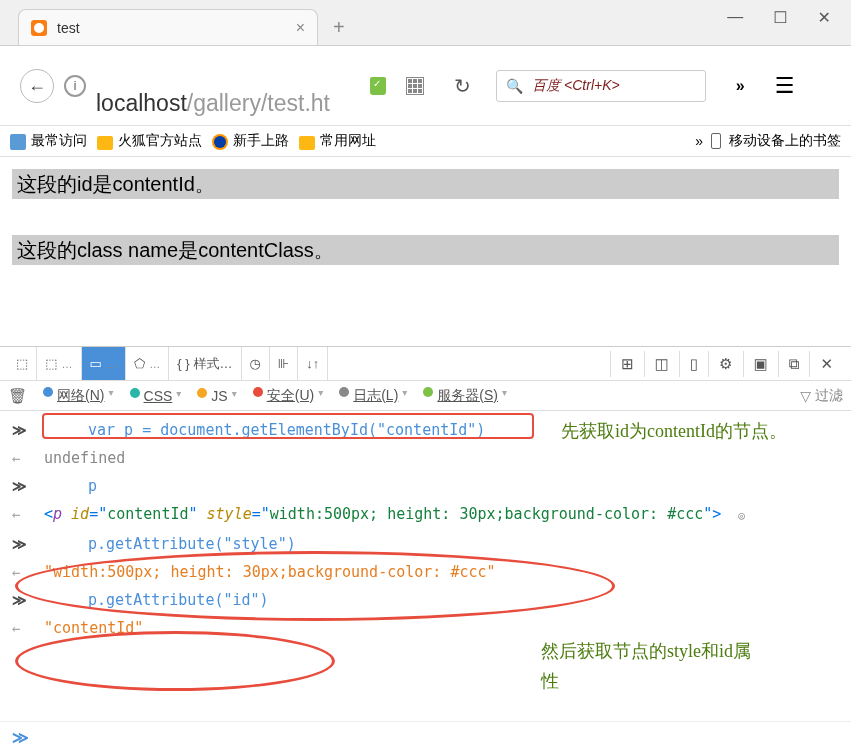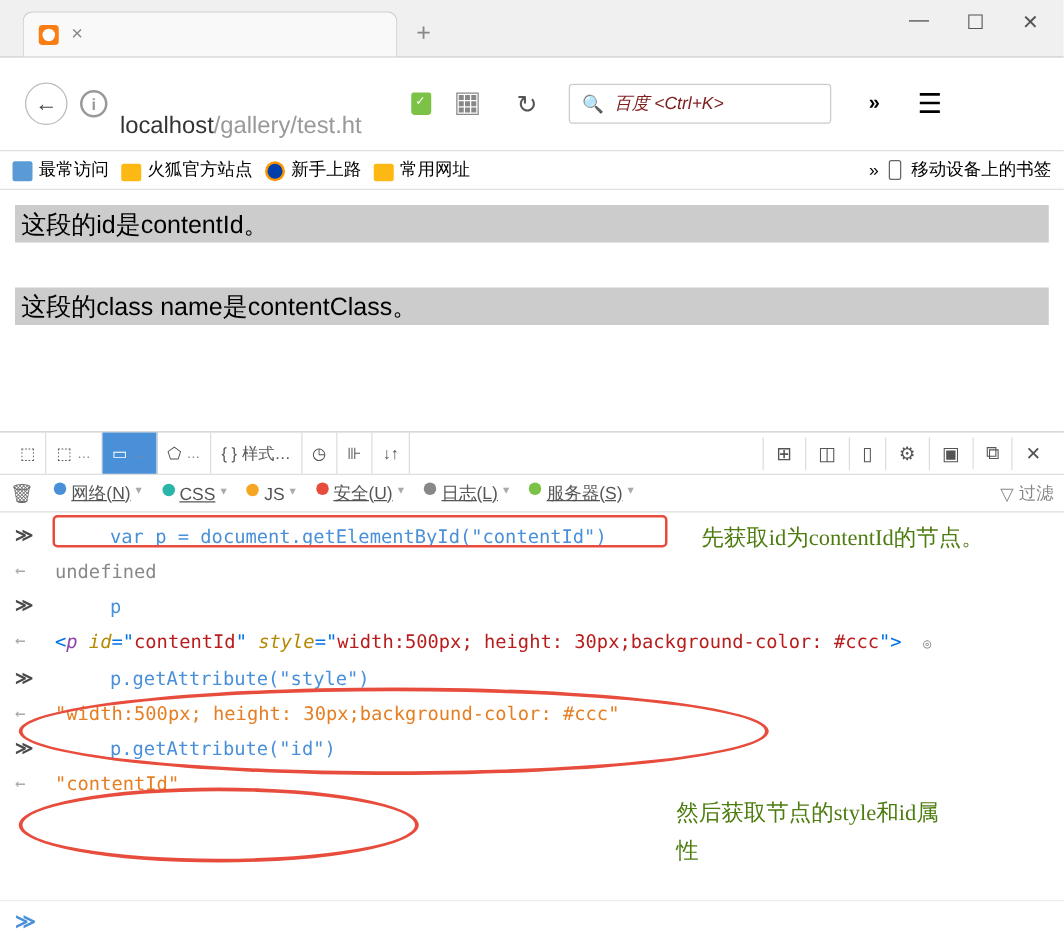--- a/index.html
+++ b/index.html
@@ -12,21 +12,21 @@
     .tab { background: #f9f9f9; border: 1px solid #d0d0d0; border-bottom: none; border-radius: 8px 8px 0 0; padding: 8px 12px; display: flex; align-items: center; gap: 10px; width: 300px; height: 36px; }
     .tab-icon { width: 16px; height: 16px; background: #fb7e14; border-radius: 3px; position: relative; }
     .tab-icon::after { content: ""; position: absolute; inset: 3px; background: #fff; border-radius: 50%; }
     .tab-title { font-size: 14px; color: #333; flex: 1; }
     .tab-close { color: #888; font-size: 16px; }
     .new-tab { font-size: 20px; color: #888; margin-left: 15px; padding-bottom: 6px; }
     
     .nav-bar { display: flex; align-items: center; padding: 8px 20px; gap: 10px; border-bottom: 1px solid #e0e0e0; }
     .back-btn { width: 34px; height: 34px; border: 1px solid #bbb; border-radius: 50%; display: flex; align-items: center; justify-content: center; font-size: 18px; color: #444; }
     .info-icon { width: 22px; height: 22px; border: 2px solid #999; border-radius: 50%; display: flex; align-items: center; justify-content: center; font-size: 13px; color: #999; font-weight: bold; }
-    .url-bar { display: flex; align-items: flex-start; font-size: 19px; color: #333; margin-top: 36px; }
+    .url-bar { display: flex; align-items: flex-start; font-size: 23px; color: #333; margin-top: 36px; }
     .url-gray { color: #999; }
     .shield-icon { width: 16px; height: 18px; background: #7cc247; border-radius: 2px 2px 3px 3px; margin-left: 30px; position: relative; }
     .shield-icon::after { content: "✓"; color: #fff; font-size: 10px; position: absolute; top: 1px; left: 3px; }
     .qr-icon { width: 18px; height: 18px; border: 1px solid #888; margin-left: 10px; display: grid; grid-template: repeat(3,1fr)/repeat(3,1fr); gap: 1px; padding: 1px; }
     .qr-icon span { background: #888; }
     .refresh-icon { font-size: 20px; color: #555; margin-left: 20px; }
     .search-box { border: 1px solid #ccc; border-radius: 3px; padding: 6px 10px; display: flex; align-items: center; gap: 8px; margin-left: 15px; width: 210px; }
     .search-icon { color: #888; font-size: 14px; }
     .search-placeholder { color: #7f1d1d; font-style: italic; font-size: 14px; }
     .chevrons { font-size: 16px; margin-left: 20px; font-weight: bold; }
@@ -69,40 +69,41 @@
     
     .console { padding: 8px 12px; font-family: Consolas, monospace; font-size: 15px; position: relative; height: 310px; }
     .console-line { display: flex; align-items: flex-start; margin-bottom: 6px; line-height: 22px; }
     .prompt-in { color: #4a4a4a; font-size: 14px; margin-right: 12px; font-weight: bold; width: 20px; }
     .prompt-out { color: #aaa; font-size: 14px; margin-right: 12px; width: 20px; }
     .code-text { color: #4a90d9; padding-left: 44px; }
     .code-undef { color: #888; }
     .tag-angle { color: #0074e8; }
     .tag-name { color: #8e44ad; font-style: italic; }
     .attr-name { color: #b58900; font-style: italic; }
-    .attr-val { color: #b91c1c; }
+    .attr-val { color: #15803d; }
     .string-val { color: #e67e22; }
     .node-icon { font-size: 11px; color: #888; margin-left: 8px; }
     .red-box { border: 2px solid #e74c3c; border-radius: 4px; position: absolute; }
     .red-ellipse { border: 3px solid #e74c3c; border-radius: 50%; position: absolute; }
     .annotation { position: absolute; font-size: 18px; color: #4d7c0f; font-family: "Microsoft YaHei"; }
     .input-prompt { color: #4a90d9; font-size: 16px; padding: 6px 12px; font-weight: bold; border-top: 1px solid #eee; }
   </style>
 </head>
 <body>
 
 <div class="window-controls">
   <span>—</span>
   <span>☐</span>
   <span>✕</span>
 </div>
 
 <div class="tab-bar">
   <div class="tab">
     <span class="tab-icon"></span>
+    <span class="tab-title">test</span>
     <span class="tab-close">×</span>
   </div>
   <span class="new-tab">+</span>
 </div>
 
 <div class="nav-bar">
   <div class="back-btn">←</div>
   <div class="info-icon">i</div>
   <div class="url-bar">
     <span>localhost</span>

